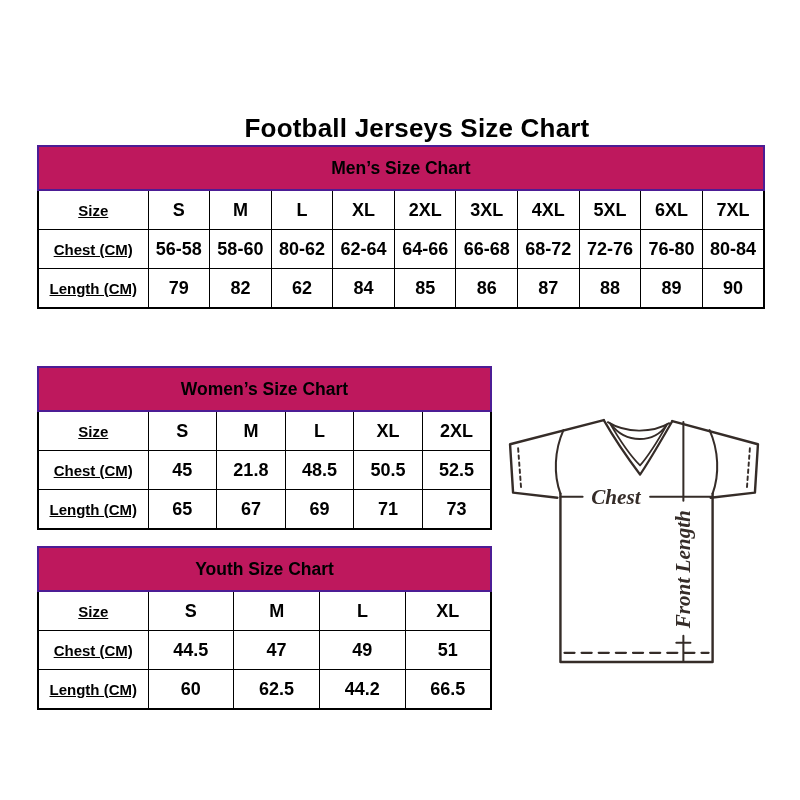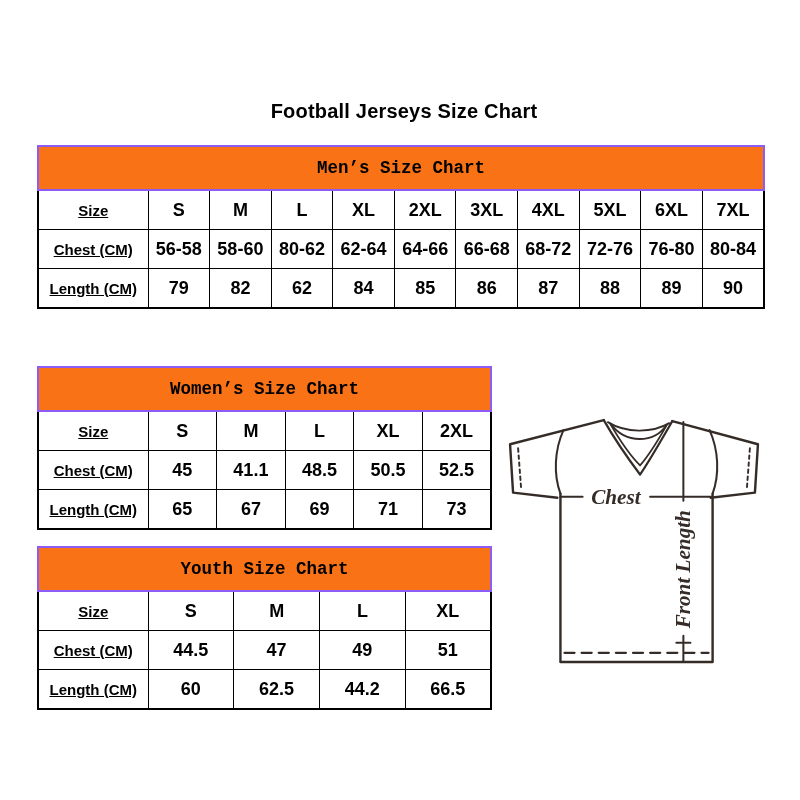--- a/index.html
+++ b/index.html
@@ -2,37 +2,37 @@
 <html><head>
 <meta charset="utf-8">
 <style>
   html, body { margin: 0; padding: 0; background: #ffffff; }
   body {
     width: 800px; height: 800px; position: relative; overflow: hidden;
     font-family: "Liberation Sans", sans-serif;
   }
   .page-title {
     position: absolute; left: 37px; top: 97px; width: 728px;
-    margin: 3px; text-align: center;
-    font-size: 20px; font-weight: bold; color: #000;
+    margin: 16px; text-align: center;
+    font-size: 26px; font-weight: bold; color: #000;
     letter-spacing: 0.2px;
   }
   table.size-table {
     position: absolute; border-collapse: collapse; table-layout: fixed;
     background: #fff; border: 2px solid #000;
   }
   #mens-table   { left: 37px; top: 145px; width: 728px; }
   #womens-table { left: 37px; top: 366px; width: 455px; }
   #youth-table  { left: 37px; top: 546px; width: 455px; }
   .size-table th, .size-table td {
     border: 1.6px solid #000; text-align: center; vertical-align: middle;
     color: #000; font-weight: bold; padding: 0; overflow: hidden;
   }
   .size-table th.tbl-title {
-    height: 42px; background: #f97316; font-size: 17.5px; border: 2px solid #8b5cf6; font-family: Liberation Mono, monospace;
+    height: 42px; background: #be185d; font-size: 17.5px; border: 2px solid #4c1d95;
   }
   .size-table td { height: 38px; font-size: 18px; }
   .size-table td.row-label { font-size: 15px; text-decoration: underline; }
   .label-col { width: 110px; }
   .diagram {
     position: absolute; left: 503px; top: 413px; width: 262px; height: 252px;
   }
   .diagram svg { display: block; width: 100%; height: 100%; }
   .diagram text {
     font-family: "Liberation Serif", serif;
@@ -126,21 +126,21 @@
         <td class="row-label">Size</td>
         <td>S</td>
         <td>M</td>
         <td>L</td>
         <td>XL</td>
         <td>2XL</td>
       </tr>
       <tr>
         <td class="row-label">Chest (CM)</td>
         <td>45</td>
-        <td>41.1</td>
+        <td>21.8</td>
         <td>48.5</td>
         <td>50.5</td>
         <td>52.5</td>
       </tr>
       <tr>
         <td class="row-label">Length (CM)</td>
         <td>65</td>
         <td>67</td>
         <td>69</td>
         <td>71</td>

